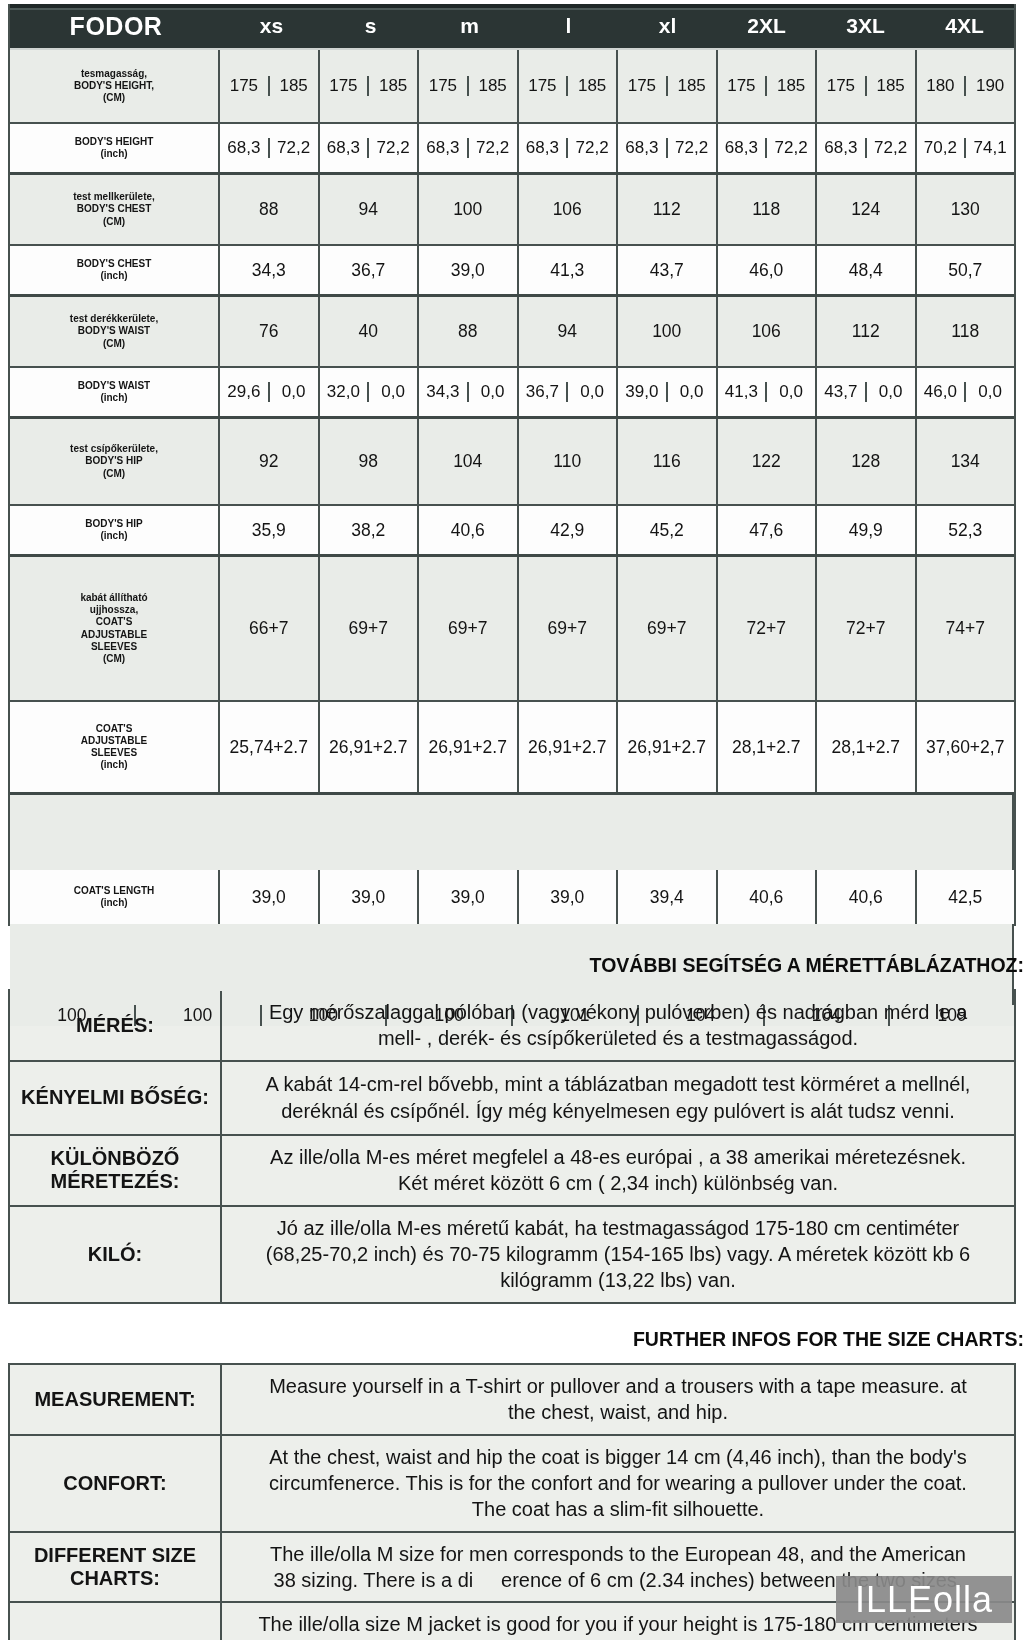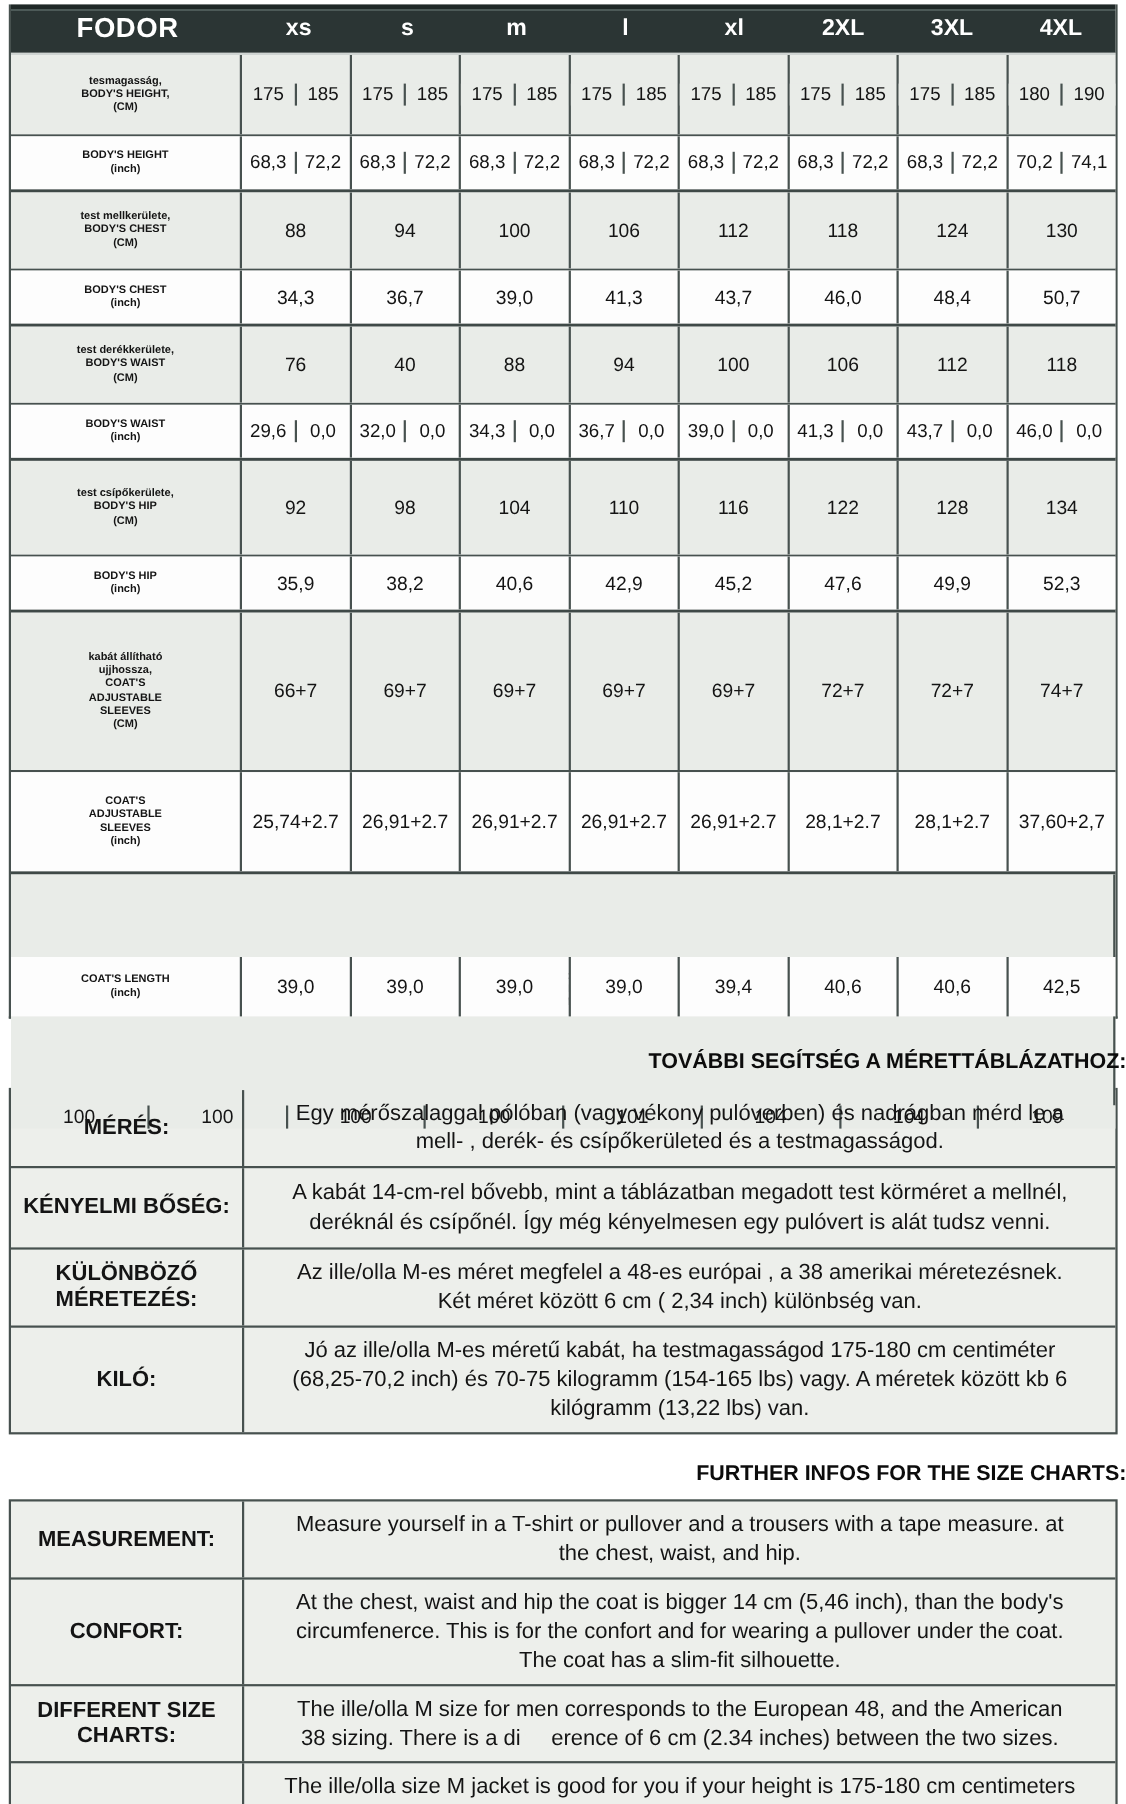--- a/index.html
+++ b/index.html
@@ -352,31 +352,32 @@
 
   <div class="section-heading sh2">FURTHER INFOS FOR THE SIZE CHARTS:</div>
   <div class="info-table t2">
       <div class="irow">
         <div class="ilabel">MEASUREMENT:</div>
         <div class="itext">Measure yourself in a T-shirt or pullover and a trousers with a tape measure. at
 the chest, waist, and hip.</div>
       </div>
       <div class="irow">
         <div class="ilabel">CONFORT:</div>
-        <div class="itext">At the chest, waist and hip the coat is bigger 14 cm (5,46 inch), than the body's
+        <div class="itext">At the chest, waist and hip the coat is bigger 14 cm (4,46 inch), than the body's
 circumfenerce. This is for the confort and for wearing a pullover under the coat.
 The coat has a slim-fit  silhouette.</div>
       </div>
       <div class="irow">
         <div class="ilabel">DIFFERENT SIZE
 CHARTS:</div>
         <div class="itext">The ille/olla M size for men corresponds to the European 48, and the American
 38 sizing. There is a di&nbsp;&nbsp;&nbsp;&nbsp;&nbsp;erence of 6 cm (2.34 inches) between the two sizes.</div>
       </div>
       <div class="irow">
         <div class="ilabel">WEIGHT:</div>
         <div class="itext">The ille/olla size M jacket is good for you if your height is 175-180 cm centimeters
 (68,25-70,2 inch) and you are 70-75 kilograms (154-165 lbs). Between the sizes
 there are about 6 kilograms (13.22 lbs).</div>
       </div>
     </div>
 
+  <div class="logo">ILLEolla</div>
 </div>
 
 </body></html>

